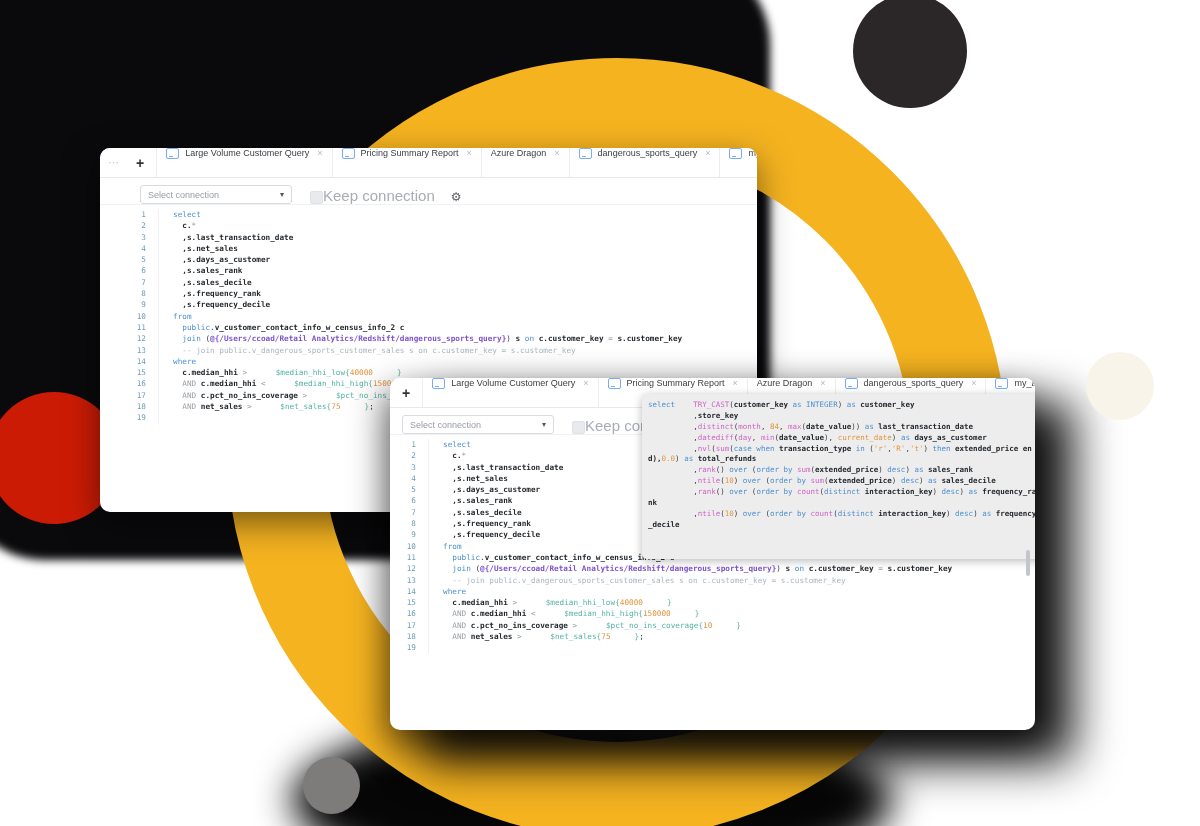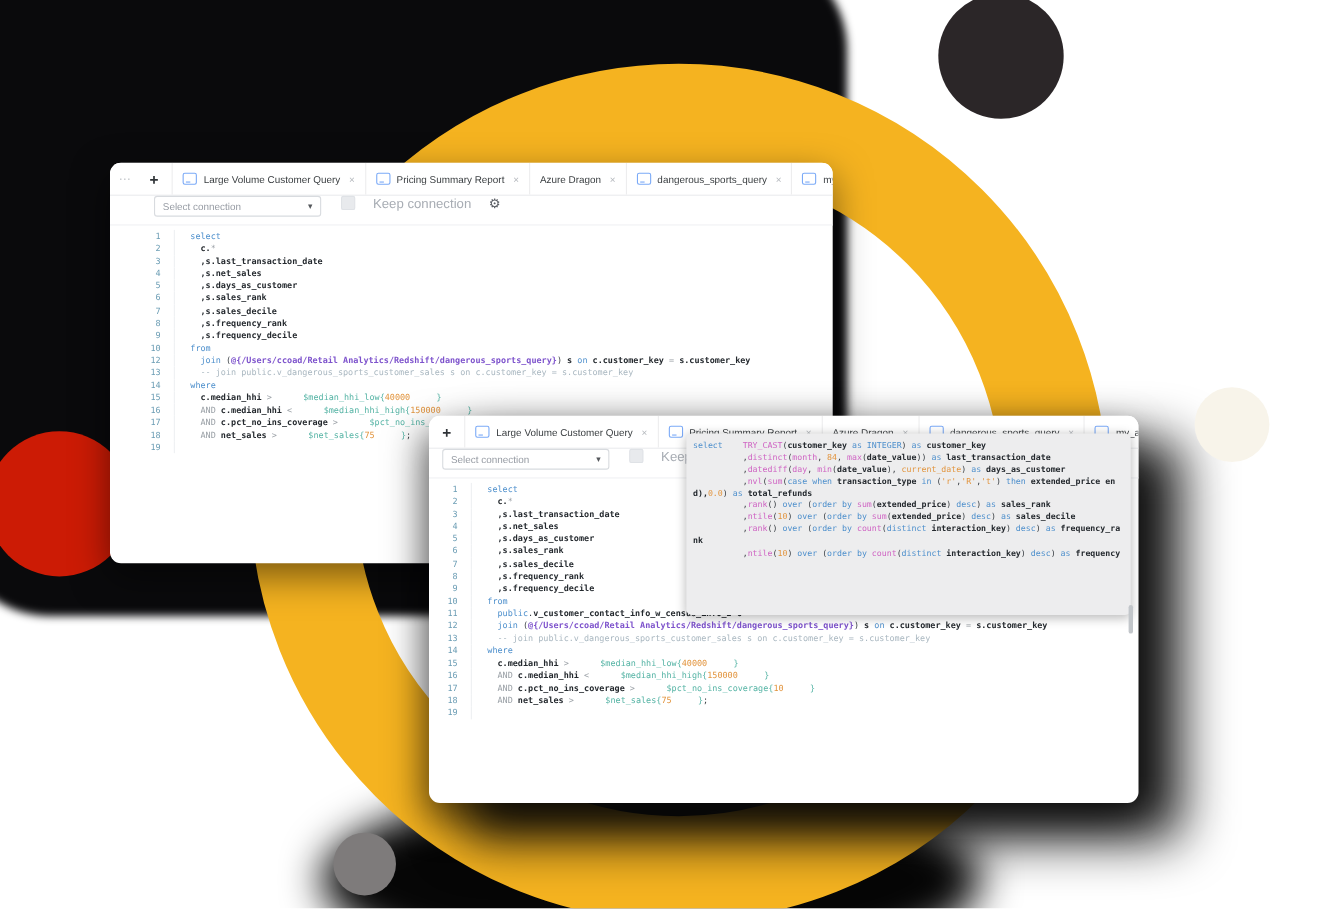--- a/index.html
+++ b/index.html
@@ -26,59 +26,59 @@
   .window{position:absolute;background:#ffffff;border-radius:10px;overflow:hidden;}
   .win1{left:100px;top:148px;width:657px;height:364px;z-index:5;
         box-shadow:0 12px 34px rgba(0,0,0,.5);}
   .win2{left:390px;top:378px;width:645px;height:352px;z-index:6;
         box-shadow:34px 28px 46px 4px rgba(6,6,6,.95), -6px 14px 34px rgba(0,0,0,.55);}
 
   .tabbar{display:flex;align-items:center;height:29px;border-bottom:1px solid #e7e9ec;
           background:#ffffff;white-space:nowrap;overflow:hidden;}
   .dots{color:#c3c6ca;font-size:11px;margin:0 4px 0 8px;letter-spacing:1px;}
   .newtab{color:#2f3337;font-size:14px;font-weight:bold;padding:0 12px;cursor:default;}
-  .tab{display:flex;align-items:center;height:100%;padding:0 9px;border-left:1px solid #ededee;
+  .tab{display:flex;align-items:flex-start;height:100%;padding:0 9px;border-left:1px solid #ededee;
        gap:6px;}
   .tab:last-child{border-right:1px solid #ededee;}
   .tlabel{font-size:9px;color:#3c4043;}
   .tclose{font-size:9px;color:#b4b8bd;margin-left:2px;}
   .qicon{display:inline-block;width:11px;height:9px;border:1px solid #7baaf7;border-radius:2px;
          position:relative;flex:0 0 auto;}
   .qicon::after{content:"";position:absolute;left:2px;bottom:1px;width:4px;height:1px;background:#7baaf7;}
 
-  .toolbar{display:flex;align-items:flex-start;height:26px;border-bottom:1px solid #f0f1f3;background:#fff;}
+  .toolbar{display:flex;align-items:flex-end;height:26px;border-bottom:1px solid #f0f1f3;background:#fff;}
   .conn{display:flex;align-items:center;justify-content:space-between;height:19px;width:152px;
         border:1px solid #d8dbdf;border-radius:3px;padding:0 7px;box-sizing:border-box;}
   .win1 .conn{margin-left:40px;}
   .win2 .conn{margin-left:12px;}
   .conn-text{font-size:9px;color:#979ca4;}
   .conn-caret{font-size:8px;color:#55585c;}
   .chk{width:11px;height:11px;background:#e8eaed;border:1px solid #dfe2e6;border-radius:2px;margin-left:18px;}
-  .keep{font-size:12px;color:#a8adb4;margin-left:16px;white-space:nowrap;}
+  .keep{font-size:15px;color:#a8adb4;margin-left:0;white-space:nowrap;}
   .gear{font-size:12px;color:#5b5f65;margin-left:16px;font-family:"DejaVu Sans",sans-serif;}
 
   .codearea{position:relative;padding-top:4px;font-family:"DejaVu Sans Mono",monospace;
             font-size:7.7px;line-height:11.3px;}
   .cl{white-space:pre;height:11.3px;}
   .ln{display:inline-block;text-align:right;color:#6d9eb5;padding-right:12px;
       border-right:1px solid #eef0f2;margin-right:14px;box-sizing:content-box;}
   .win1 .ln{width:46px;}
   .win2 .ln{width:26px;}
   .tk-k{color:#4d8fcc;margin-top:11px;}
   .tk-f{color:#cf64c3;}
   .tk-n{color:#e2953f;}
   .tk-v{color:#54b3a4;padding-left:24px;}
   .tk-p{color:#7d52cc;font-weight:bold;}
   .tk-i{color:#24292e;font-weight:bold;}
   .tk-o{color:#9aa0a6;}
   .tk-c{color:#a9b7c0;}
   .cb{color:#3b4045;}
 
   
-  .preview{position:absolute;left:234px;top:16px;width:404px;height:165px;background:#ededee;
+  .preview{position:absolute;left:252px;top:16px;width:404px;height:165px;background:#ededee;
            border-radius:5px;box-shadow:0 2px 10px rgba(0,0,0,.28);z-index:3;
            padding:6px 6px;box-sizing:border-box;overflow:hidden;
            font-family:"DejaVu Sans Mono",monospace;font-size:7.5px;line-height:10.9px;}
   .preview .cl{height:10.9px;}
   .scrollbar{position:absolute;right:5px;top:172px;width:4px;height:26px;background:#c2c6ca;
              border-radius:2px;z-index:4;}
 </style>
 </head>
 <body>
 
@@ -87,80 +87,20 @@
   <div class="blob-black"></div>
   <div class="ring-shadow"></div>
   <div class="yellow-ring"></div>
   <div class="red-circle"></div>
   <div class="dark-circle"></div>
   <div class="gray-circle"></div>
 
   <div class="window win1">
     <div class="tabbar">
       <span class="dots">⋯</span>
-      <span class="newtab">+</span>
-      <span class="tabs-host" style="display:flex;height:100%;">
-          <div class="tab">
-            <span class="qicon"></span>
-            <span class="tlabel">Large Volume Customer Query</span>
-            <span class="tclose">×</span>
-          </div>
-          <div class="tab">
-            <span class="qicon"></span>
-            <span class="tlabel">Pricing Summary Report</span>
-            <span class="tclose">×</span>
-          </div>
-          <div class="tab">
-            <span class="tlabel">Azure Dragon</span>
-            <span class="tclose">×</span>
-          </div>
-          <div class="tab">
-            <span class="qicon"></span>
-            <span class="tlabel">dangerous_sports_query</span>
-            <span class="tclose">×</span>
-          </div>
-          <div class="tab">
-            <span class="qicon"></span>
-            <span class="tlabel">my_awesome_mkt_list</span>
-          </div>
-        </span>
-    </div>
-    <div class="toolbar">
-      <div class="conn">
-        <span class="conn-text">Select connection</span>
-        <span class="conn-caret">▾</span>
-      </div>
-      <span class="chk"></span>
-      <span class="keep">Keep connection</span>
-      <span class="gear">⚙</span>
-    </div>
-    <div class="codearea">
-        <div class="cl"><span class="ln">1</span><span class="cb"><span class="tk-k">select</span></span></div>
-        <div class="cl"><span class="ln">2</span><span class="cb"><span>  </span><span class="tk-i">c.</span><span class="tk-o">*</span></span></div>
-        <div class="cl"><span class="ln">3</span><span class="cb"><span>  </span><span class="tk-i">,s.last_transaction_date</span></span></div>
-        <div class="cl"><span class="ln">4</span><span class="cb"><span>  </span><span class="tk-i">,s.net_sales</span></span></div>
-        <div class="cl"><span class="ln">5</span><span class="cb"><span>  </span><span class="tk-i">,s.days_as_customer</span></span></div>
-        <div class="cl"><span class="ln">6</span><span class="cb"><span>  </span><span class="tk-i">,s.sales_rank</span></span></div>
-        <div class="cl"><span class="ln">7</span><span class="cb"><span>  </span><span class="tk-i">,s.sales_decile</span></span></div>
-        <div class="cl"><span class="ln">8</span><span class="cb"><span>  </span><span class="tk-i">,s.frequency_rank</span></span></div>
-        <div class="cl"><span class="ln">9</span><span class="cb"><span>  </span><span class="tk-i">,s.frequency_decile</span></span></div>
-        <div class="cl"><span class="ln">10</span><span class="cb"><span class="tk-k">from</span></span></div>
-        <div class="cl"><span class="ln">12</span><span class="cb"><span>  </span><span class="tk-k">join</span><span> (</span><span class="tk-p">@{/Users/ccoad/Retail Analytics/Redshift/dangerous_sports_query}</span><span>) </span><span class="tk-i">s</span><span> </span><span class="tk-k">on</span><span> </span><span class="tk-i">c.customer_key</span><span class="tk-o"> = </span><span class="tk-i">s.customer_key</span></span></div>
-        <div class="cl"><span class="ln">13</span><span class="cb"><span class="tk-c">  -- join public.v_dangerous_sports_customer_sales s on c.customer_key = s.customer_key</span></span></div>
-        <div class="cl"><span class="ln">14</span><span class="cb"><span class="tk-k">where</span></span></div>
-        <div class="cl"><span class="ln">15</span><span class="cb"><span>  </span><span class="tk-i">c.median_hhi</span><span class="tk-o"> &gt; </span><span class="tk-v">$median_hhi_low{</span><span class="tk-n">40000</span><span class="tk-v">}</span></span></div>
-        <div class="cl"><span class="ln">16</span><span class="cb"><span>  </span><span class="tk-o">AND </span><span class="tk-i">c.median_hhi</span><span class="tk-o"> &lt; </span><span class="tk-v">$median_hhi_high{</span><span class="tk-n">150000</span><span class="tk-v">}</span></span></div>
-        <div class="cl"><span class="ln">17</span><span class="cb"><span>  </span><span class="tk-o">AND </span><span class="tk-i">c.pct_no_ins_coverage</span><span class="tk-o"> &gt; </span><span class="tk-v">$pct_no_ins_coverage{</span><span class="tk-n">10</span><span class="tk-v">}</span></span></div>
-        <div class="cl"><span class="ln">18</span><span class="cb"><span>  </span><span class="tk-o">AND </span><span class="tk-i">net_sales</span><span class="tk-o"> &gt; </span><span class="tk-v">$net_sales{</span><span class="tk-n">75</span><span class="tk-v">}</span><span>;</span></span></div>
-        <div class="cl"><span class="ln">19</span><span class="cb"></span></div>
-      </div>
-  </div>
-
-  <div class="window win2">
-    <div class="tabbar">
       <span class="newtab">+</span>
       <span class="tabs-host" style="display:flex;height:100%;">
           <div class="tab">
             <span class="qicon"></span>
             <span class="tlabel">Large Volume Customer Query</span>
             <span class="tclose">×</span>
           </div>
           <div class="tab">
             <span class="qicon"></span>
             <span class="tlabel">Pricing Summary Report</span>
@@ -204,29 +144,92 @@
         <div class="cl"><span class="ln">11</span><span class="cb"><span>  </span><span class="tk-k">public</span><span>.</span><span class="tk-i">v_customer_contact_info_w_census_info_2 c</span></span></div>
         <div class="cl"><span class="ln">12</span><span class="cb"><span>  </span><span class="tk-k">join</span><span> (</span><span class="tk-p">@{/Users/ccoad/Retail Analytics/Redshift/dangerous_sports_query}</span><span>) </span><span class="tk-i">s</span><span> </span><span class="tk-k">on</span><span> </span><span class="tk-i">c.customer_key</span><span class="tk-o"> = </span><span class="tk-i">s.customer_key</span></span></div>
         <div class="cl"><span class="ln">13</span><span class="cb"><span class="tk-c">  -- join public.v_dangerous_sports_customer_sales s on c.customer_key = s.customer_key</span></span></div>
         <div class="cl"><span class="ln">14</span><span class="cb"><span class="tk-k">where</span></span></div>
         <div class="cl"><span class="ln">15</span><span class="cb"><span>  </span><span class="tk-i">c.median_hhi</span><span class="tk-o"> &gt; </span><span class="tk-v">$median_hhi_low{</span><span class="tk-n">40000</span><span class="tk-v">}</span></span></div>
         <div class="cl"><span class="ln">16</span><span class="cb"><span>  </span><span class="tk-o">AND </span><span class="tk-i">c.median_hhi</span><span class="tk-o"> &lt; </span><span class="tk-v">$median_hhi_high{</span><span class="tk-n">150000</span><span class="tk-v">}</span></span></div>
         <div class="cl"><span class="ln">17</span><span class="cb"><span>  </span><span class="tk-o">AND </span><span class="tk-i">c.pct_no_ins_coverage</span><span class="tk-o"> &gt; </span><span class="tk-v">$pct_no_ins_coverage{</span><span class="tk-n">10</span><span class="tk-v">}</span></span></div>
         <div class="cl"><span class="ln">18</span><span class="cb"><span>  </span><span class="tk-o">AND </span><span class="tk-i">net_sales</span><span class="tk-o"> &gt; </span><span class="tk-v">$net_sales{</span><span class="tk-n">75</span><span class="tk-v">}</span><span>;</span></span></div>
         <div class="cl"><span class="ln">19</span><span class="cb"></span></div>
       </div>
+  </div>
+
+  <div class="window win2">
+    <div class="tabbar">
+      <span class="newtab">+</span>
+      <span class="tabs-host" style="display:flex;height:100%;">
+          <div class="tab">
+            <span class="qicon"></span>
+            <span class="tlabel">Large Volume Customer Query</span>
+            <span class="tclose">×</span>
+          </div>
+          <div class="tab">
+            <span class="qicon"></span>
+            <span class="tlabel">Pricing Summary Report</span>
+            <span class="tclose">×</span>
+          </div>
+          <div class="tab">
+            <span class="tlabel">Azure Dragon</span>
+            <span class="tclose">×</span>
+          </div>
+          <div class="tab">
+            <span class="qicon"></span>
+            <span class="tlabel">dangerous_sports_query</span>
+            <span class="tclose">×</span>
+          </div>
+          <div class="tab">
+            <span class="qicon"></span>
+            <span class="tlabel">my_awesome_mkt_list</span>
+          </div>
+        </span>
+    </div>
+    <div class="toolbar">
+      <div class="conn">
+        <span class="conn-text">Select connection</span>
+        <span class="conn-caret">▾</span>
+      </div>
+      <span class="chk"></span>
+      <span class="keep">Keep connection</span>
+      <span class="gear">⚙</span>
+    </div>
+    <div class="codearea">
+        <div class="cl"><span class="ln">1</span><span class="cb"><span class="tk-k">select</span></span></div>
+        <div class="cl"><span class="ln">2</span><span class="cb"><span>  </span><span class="tk-i">c.</span><span class="tk-o">*</span></span></div>
+        <div class="cl"><span class="ln">3</span><span class="cb"><span>  </span><span class="tk-i">,s.last_transaction_date</span></span></div>
+        <div class="cl"><span class="ln">4</span><span class="cb"><span>  </span><span class="tk-i">,s.net_sales</span></span></div>
+        <div class="cl"><span class="ln">5</span><span class="cb"><span>  </span><span class="tk-i">,s.days_as_customer</span></span></div>
+        <div class="cl"><span class="ln">6</span><span class="cb"><span>  </span><span class="tk-i">,s.sales_rank</span></span></div>
+        <div class="cl"><span class="ln">7</span><span class="cb"><span>  </span><span class="tk-i">,s.sales_decile</span></span></div>
+        <div class="cl"><span class="ln">8</span><span class="cb"><span>  </span><span class="tk-i">,s.frequency_rank</span></span></div>
+        <div class="cl"><span class="ln">9</span><span class="cb"><span>  </span><span class="tk-i">,s.frequency_decile</span></span></div>
+        <div class="cl"><span class="ln">10</span><span class="cb"><span class="tk-k">from</span></span></div>
+        <div class="cl"><span class="ln">11</span><span class="cb"><span>  </span><span class="tk-k">public</span><span>.</span><span class="tk-i">v_customer_contact_info_w_census_info_2 c</span></span></div>
+        <div class="cl"><span class="ln">12</span><span class="cb"><span>  </span><span class="tk-k">join</span><span> (</span><span class="tk-p">@{/Users/ccoad/Retail Analytics/Redshift/dangerous_sports_query}</span><span>) </span><span class="tk-i">s</span><span> </span><span class="tk-k">on</span><span> </span><span class="tk-i">c.customer_key</span><span class="tk-o"> = </span><span class="tk-i">s.customer_key</span></span></div>
+        <div class="cl"><span class="ln">13</span><span class="cb"><span class="tk-c">  -- join public.v_dangerous_sports_customer_sales s on c.customer_key = s.customer_key</span></span></div>
+        <div class="cl"><span class="ln">14</span><span class="cb"><span class="tk-k">where</span></span></div>
+        <div class="cl"><span class="ln">15</span><span class="cb"><span>  </span><span class="tk-i">c.median_hhi</span><span class="tk-o"> &gt; </span><span class="tk-v">$median_hhi_low{</span><span class="tk-n">40000</span><span class="tk-v">}</span></span></div>
+        <div class="cl"><span class="ln">16</span><span class="cb"><span>  </span><span class="tk-o">AND </span><span class="tk-i">c.median_hhi</span><span class="tk-o"> &lt; </span><span class="tk-v">$median_hhi_high{</span><span class="tk-n">150000</span><span class="tk-v">}</span></span></div>
+        <div class="cl"><span class="ln">17</span><span class="cb"><span>  </span><span class="tk-o">AND </span><span class="tk-i">c.pct_no_ins_coverage</span><span class="tk-o"> &gt; </span><span class="tk-v">$pct_no_ins_coverage{</span><span class="tk-n">10</span><span class="tk-v">}</span></span></div>
+        <div class="cl"><span class="ln">18</span><span class="cb"><span>  </span><span class="tk-o">AND </span><span class="tk-i">net_sales</span><span class="tk-o"> &gt; </span><span class="tk-v">$net_sales{</span><span class="tk-n">75</span><span class="tk-v">}</span><span>;</span></span></div>
+        <div class="cl"><span class="ln">19</span><span class="cb"></span></div>
+      </div>
     <div class="preview">
         <div class="cl"><span class="cb"><span class="tk-k">select</span><span>    </span><span class="tk-f">TRY_CAST</span><span>(</span><span class="tk-i">customer_key</span><span> </span><span class="tk-k">as</span><span> </span><span class="tk-k">INTEGER</span><span>) </span><span class="tk-k">as</span><span> </span><span class="tk-i">customer_key</span></span></div>
+        <div class="cl"><span class="cb"><span>          ,</span><span class="tk-i">store_key</span></span></div>
         <div class="cl"><span class="cb"><span>          ,</span><span class="tk-f">distinct</span><span>(</span><span class="tk-f">month</span><span>, </span><span class="tk-n">84</span><span>, </span><span class="tk-f">max</span><span>(</span><span class="tk-i">date_value</span><span>)) </span><span class="tk-k">as</span><span> </span><span class="tk-i">last_transaction_date</span></span></div>
         <div class="cl"><span class="cb"><span>          ,</span><span class="tk-f">datediff</span><span>(</span><span class="tk-f">day</span><span>, </span><span class="tk-f">min</span><span>(</span><span class="tk-i">date_value</span><span>), </span><span class="tk-n">current_date</span><span>) </span><span class="tk-k">as</span><span> </span><span class="tk-i">days_as_customer</span></span></div>
         <div class="cl"><span class="cb"><span>          ,</span><span class="tk-f">nvl</span><span>(</span><span class="tk-f">sum</span><span>(</span><span class="tk-k">case when</span><span> </span><span class="tk-i">transaction_type</span><span> </span><span class="tk-k">in</span><span> (</span><span class="tk-n">'r'</span><span>,</span><span class="tk-n">'R'</span><span>,</span><span class="tk-n">'t'</span><span>) </span><span class="tk-k">then</span><span> </span><span class="tk-i">extended_price en</span></span></div>
         <div class="cl"><span class="cb"><span class="tk-i">d),</span><span class="tk-n">0.0</span><span>) </span><span class="tk-k">as</span><span> </span><span class="tk-i">total_refunds</span></span></div>
         <div class="cl"><span class="cb"><span>          ,</span><span class="tk-f">rank</span><span>() </span><span class="tk-k">over</span><span> (</span><span class="tk-k">order by</span><span> </span><span class="tk-f">sum</span><span>(</span><span class="tk-i">extended_price</span><span>) </span><span class="tk-k">desc</span><span>) </span><span class="tk-k">as</span><span> </span><span class="tk-i">sales_rank</span></span></div>
         <div class="cl"><span class="cb"><span>          ,</span><span class="tk-f">ntile</span><span>(</span><span class="tk-n">10</span><span>) </span><span class="tk-k">over</span><span> (</span><span class="tk-k">order by</span><span> </span><span class="tk-f">sum</span><span>(</span><span class="tk-i">extended_price</span><span>) </span><span class="tk-k">desc</span><span>) </span><span class="tk-k">as</span><span> </span><span class="tk-i">sales_decile</span></span></div>
         <div class="cl"><span class="cb"><span>          ,</span><span class="tk-f">rank</span><span>() </span><span class="tk-k">over</span><span> (</span><span class="tk-k">order by</span><span> </span><span class="tk-f">count</span><span>(</span><span class="tk-k">distinct</span><span> </span><span class="tk-i">interaction_key</span><span>) </span><span class="tk-k">desc</span><span>) </span><span class="tk-k">as</span><span> </span><span class="tk-i">frequency_ra</span></span></div>
         <div class="cl"><span class="cb"><span class="tk-i">nk</span></span></div>
         <div class="cl"><span class="cb"><span>          ,</span><span class="tk-f">ntile</span><span>(</span><span class="tk-n">10</span><span>) </span><span class="tk-k">over</span><span> (</span><span class="tk-k">order by</span><span> </span><span class="tk-f">count</span><span>(</span><span class="tk-k">distinct</span><span> </span><span class="tk-i">interaction_key</span><span>) </span><span class="tk-k">desc</span><span>) </span><span class="tk-k">as</span><span> </span><span class="tk-i">frequency</span></span></div>
+        <div class="cl"><span class="cb"><span class="tk-i">_decile</span></span></div>
       </div>
     <div class="scrollbar"></div>
   </div>
 
   <div class="cream-circle"></div>
 </div>
 
 </body></html>

